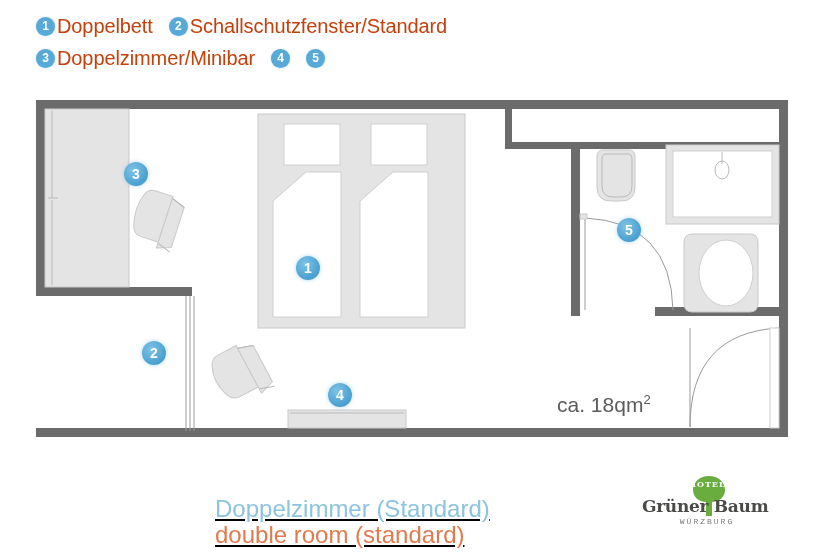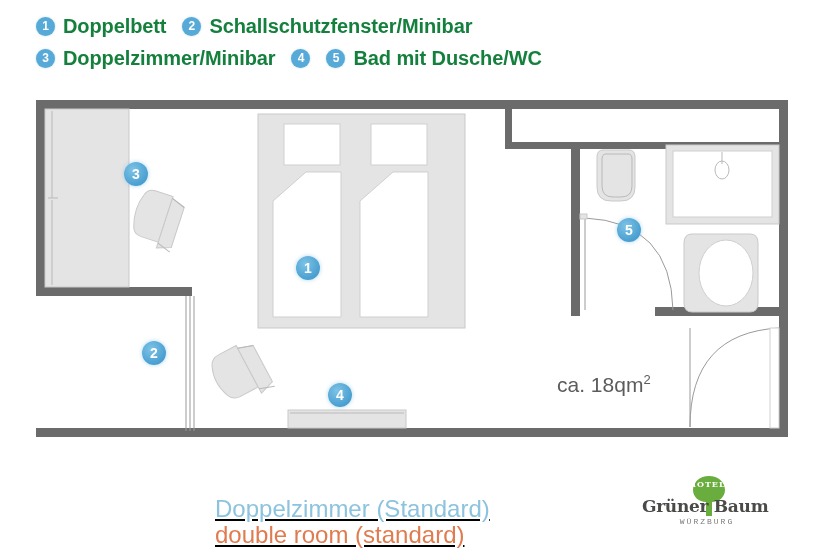--- a/index.html
+++ b/index.html
@@ -41,25 +41,24 @@
     background: #57a9d8;
     color: #ffffff;
     font-size: 12px;
     line-height: 19px;
     text-align: center;
     font-weight: bold;
     flex: 0 0 auto;
     box-shadow: 0 0 2px rgba(90,160,200,0.45);
   }
   .legend-label {
-    margin-left: 8px;
+    margin-left: 2px;
     font-size: 20px;
-    color: #15803d;
+    color: #c2410c;
     letter-spacing: -0.1px;
-    font-weight: bold;
   }
 
   
   #plan {
     position: absolute;
     left: 0;
     top: 88px;
     width: 820px;
     height: 360px;
   }
@@ -157,34 +156,33 @@
 <body>
 
 <div id="legend">
   <div class="legend-row">
     <div class="legend-item">
       <span class="badge">1</span>
       <span class="legend-label">Doppelbett</span>
     </div>
     <div class="legend-item">
       <span class="badge">2</span>
-      <span class="legend-label">Schallschutzfenster/Minibar</span>
+      <span class="legend-label">Schallschutzfenster/Standard</span>
     </div>
   </div>
   <div class="legend-row">
     <div class="legend-item">
       <span class="badge">3</span>
       <span class="legend-label">Doppelzimmer/Minibar</span>
     </div>
     <div class="legend-item">
       <span class="badge">4</span>
     </div>
     <div class="legend-item">
       <span class="badge">5</span>
-      <span class="legend-label">Bad mit Dusche/WC</span>
     </div>
   </div>
 </div>
 
 <div id="plan">
   <svg width="820" height="360" viewBox="0 0 820 360">
     <defs>
       <style>
         .w  { fill:#6b6b6b; }
         .fu { fill:#e4e4e4; stroke:#c9c9c9; stroke-width:1; }
@@ -283,21 +281,21 @@
       <rect class="fw" x="770" y="240" width="9" height="100"></rect>
     </g>
   </svg>
 
   <div class="marker" style="left:296px; top:168px;">1</div>
   <div class="marker" style="left:142px; top:253px;">2</div>
   <div class="marker" style="left:124px; top:74px;">3</div>
   <div class="marker" style="left:328px; top:295px;">4</div>
   <div class="marker" style="left:617px; top:130px;">5</div>
 
-  <div id="area-label" style="left:557px; top:284px;">
+  <div id="area-label" style="left:557px; top:304px;">
     <span>ca. 18qm</span><sup>2</sup>
   </div>
 </div>
 
 <div id="caption">
   <div class="de">Doppelzimmer (Standard)</div>
   <div class="en">double room (standard)</div>
 </div>
 
 <div id="logo">

